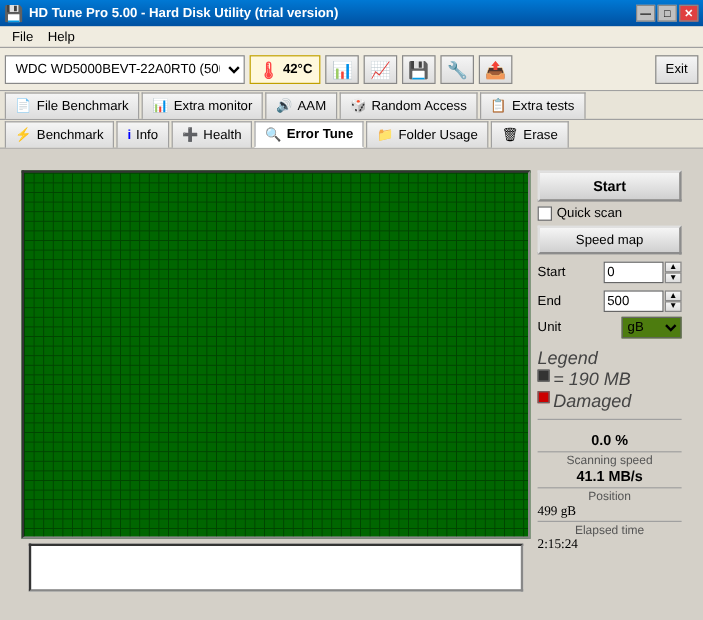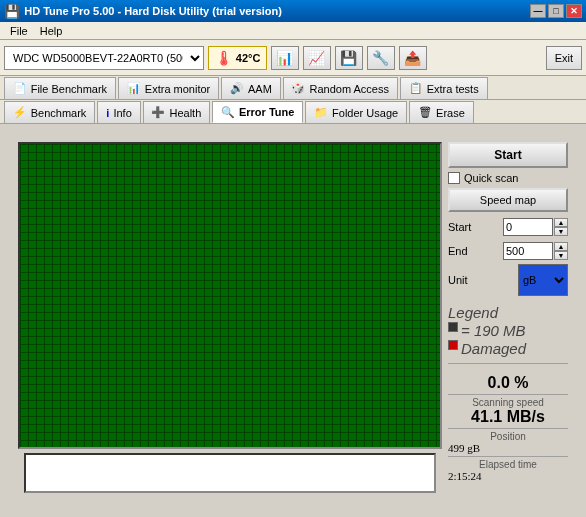--- a/index.html
+++ b/index.html
@@ -256,24 +256,24 @@
       cursor: pointer;
     }
 
     .unit-row {
       display: flex;
       align-items: center;
       justify-content: space-between;
     }
     .unit-select {
       width: 50px;
-      height: 32px;
+      height: 18px;
       font-size: 11px;
       border: 1px solid #666;
-      background: #1d4ed8;
+      background: #4d7c0f;
     }
 
     .legend-section {
       margin-top: 4px;
       font-size: 15px;
       font-style: italic;
       color: #444;
     }
     .legend-item {
       display: flex;
@@ -291,21 +291,21 @@
       margin-top: 4px;
       font-size: 10px;
     }
     .stat-label {
       color: #555;
       text-align: center;
     }
     .stat-value {
       text-align: center;
       font-weight: bold;
-      font-size: 16px;
+      font-size: 12px;
     }
     .stat-value-small {
       text-align: left;
       font-size: 11px;
       font-family: Liberation Serif, serif;
     }
 
     .divider {
       height: 1px;
       background: #a0a0a0;

